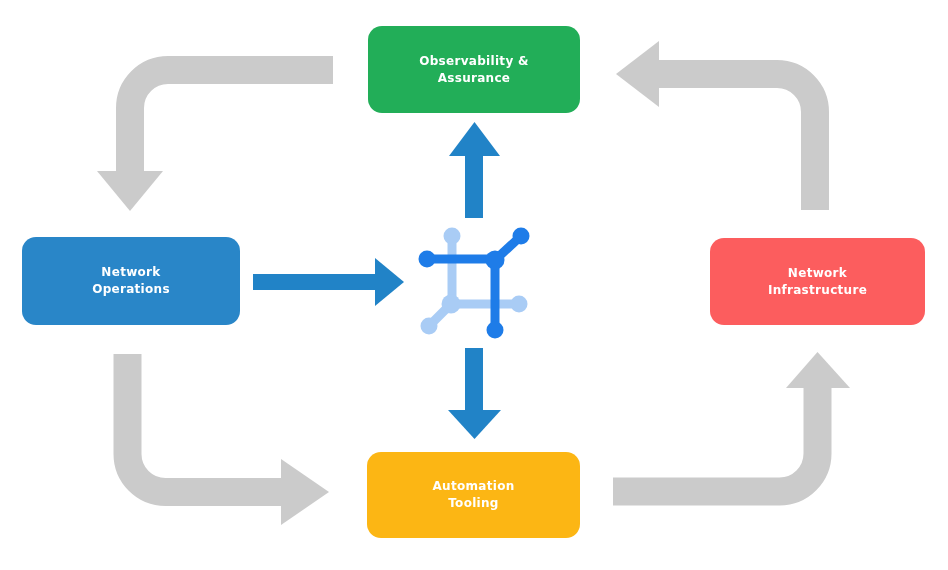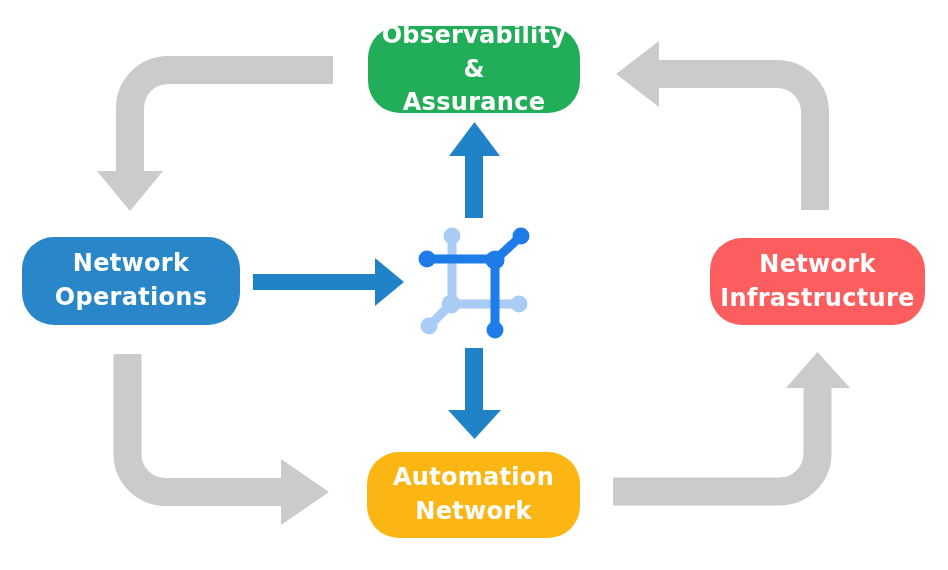--- a/index.html
+++ b/index.html
@@ -11,27 +11,27 @@
     overflow: hidden;
     font-family: "DejaVu Sans", "Liberation Sans", sans-serif;
   }
   .layer {
     position: absolute;
     left: 0; top: 0;
     width: 948px; height: 570px;
   }
   .node {
     position: absolute;
-    border-radius: 32px;
+    border-radius: 14px;
     display: flex;
     align-items: center;
     justify-content: center;
     text-align: center;
     color: #ffffff;
-    font-size: 24px;
+    font-size: 12px;
     font-weight: bold;
     line-height: 1.4;
     letter-spacing: 0.3px;
   }
   .node-label { white-space: pre-line; }
   .node-observability { left: 368px; top: 26px;  width: 212px; height: 87px; }
   .node-operations    { left: 22px;  top: 237px; width: 218px; height: 88px; }
   .node-infrastructure{ left: 710px; top: 238px; width: 215px; height: 87px; }
   .node-automation    { left: 367px; top: 452px; width: 213px; height: 86px; }
 </style>
@@ -111,16 +111,16 @@
 Operations</span>
   </div>
 
   <div class="node node-infrastructure" style="background-color: rgb(252, 93, 94);">
     <span class="node-label">Network
 Infrastructure</span>
   </div>
 
   <div class="node node-automation" style="background-color: rgb(252, 182, 20);">
     <span class="node-label">Automation
-Network</span>
+Tooling</span>
   </div>
 
 </div>
 
 </body></html>

